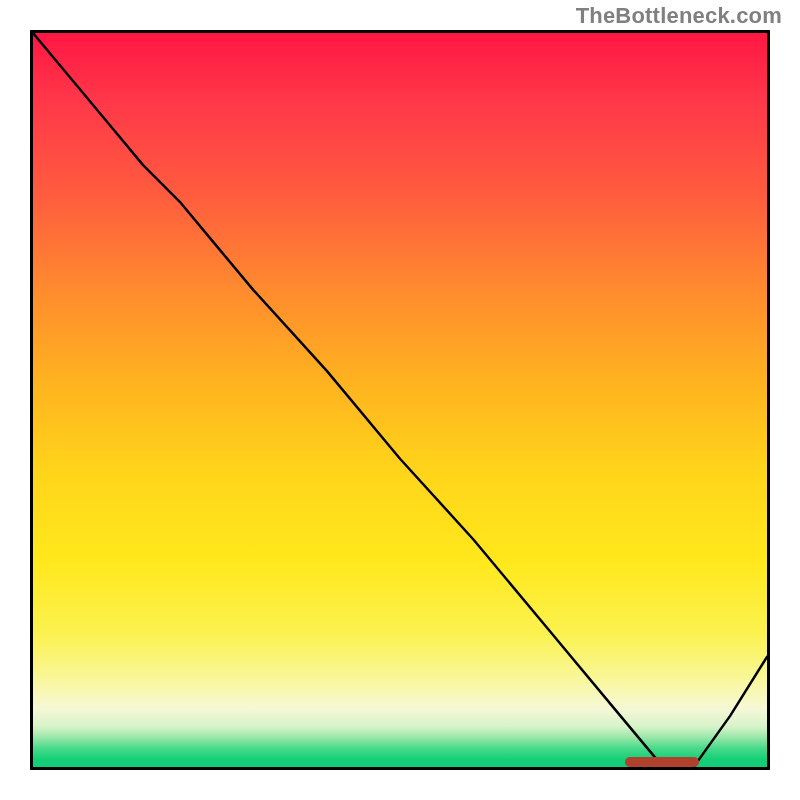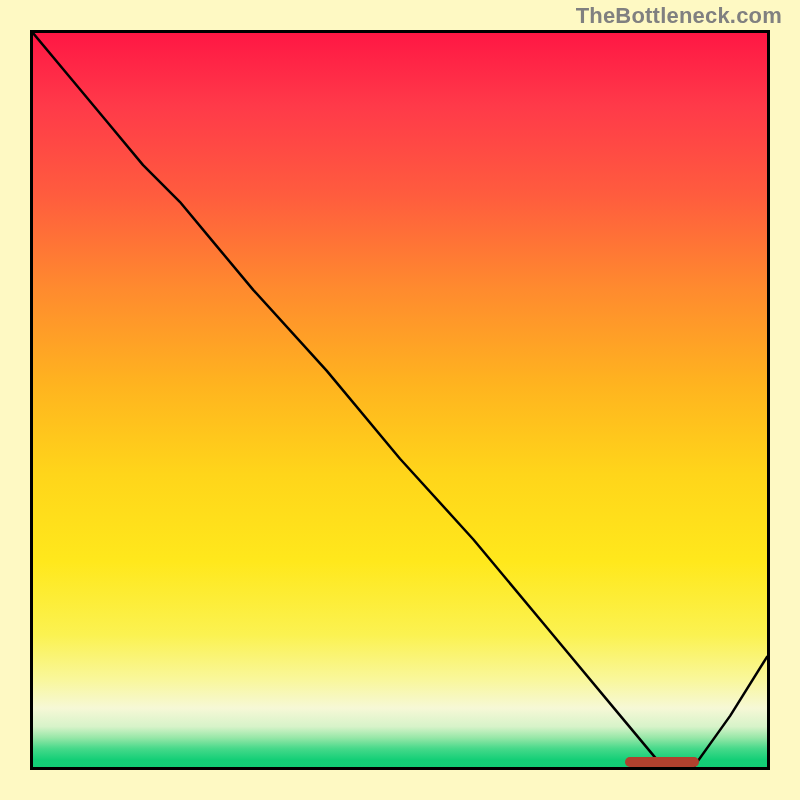--- a/index.html
+++ b/index.html
@@ -8,21 +8,21 @@
     width: 800px;
     height: 800px;
     background: #000;
     overflow: hidden;
     font-family: Arial, Helvetica, sans-serif;
   }
   .canvas {
     position: relative;
     width: 800px;
     height: 800px;
-    background: #fef9c3;
+    background: #ffffff;
   }
   .attribution {
     position: absolute;
     top: 3px;
     right: 18px;
     color: #808080;
     font-size: 22px;
     font-weight: 600;
     letter-spacing: 0.2px;
   }

